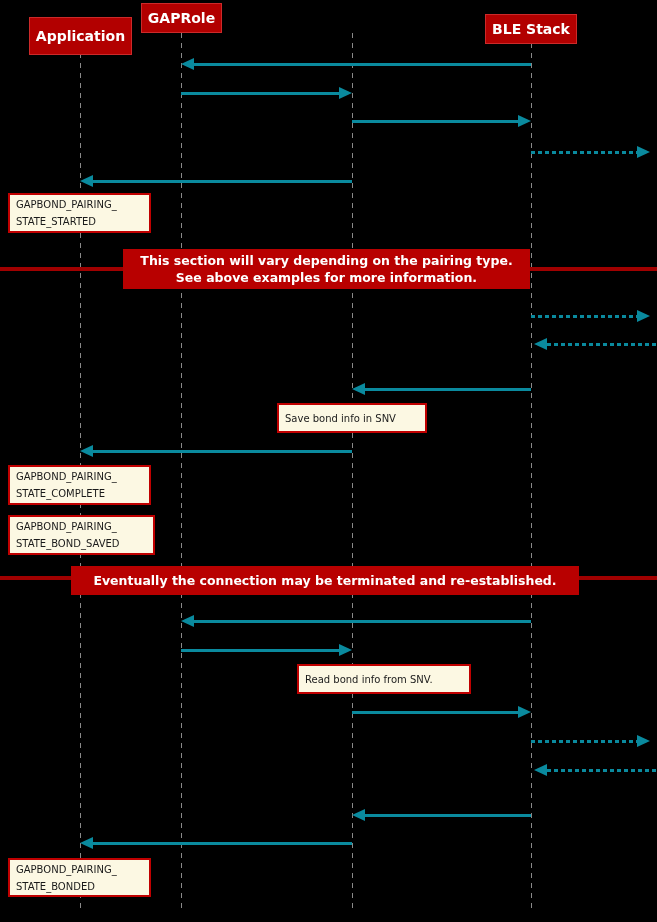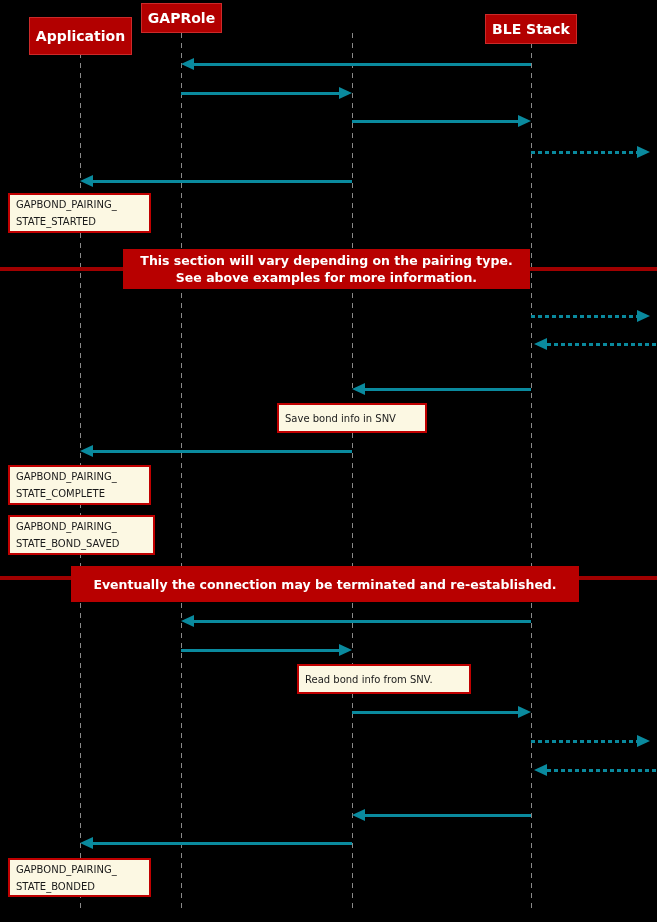--- a/index.html
+++ b/index.html
@@ -125,21 +125,21 @@
       <div class="message">
         <div class="m-line" style="top: 842px; left: 93px; width: 259px;"></div>
         <div class="m-head left" style="top: 837px; left: 80px;"></div>
       </div>
     </div>
   <div class="layer" id="dividers-layer">
       <div class="divider-line" style="top: 267px;"></div>
       <div class="divider-box" style="left: 123px; top: 249px; width: 407px; height: 40px;">This section will vary depending on the pairing type.
 See above examples for more information.</div>
       <div class="divider-line" style="top: 576px;"></div>
-      <div class="divider-box" style="left: 71px; top: 566px; width: 508px; height: 36px;">Eventually the connection may be terminated and re-established.</div>
+      <div class="divider-box" style="left: 71px; top: 566px; width: 508px; height: 29px;">Eventually the connection may be terminated and re-established.</div>
     </div>
   <div class="layer" id="notes-layer">
       <div class="note" style="left: 8px; top: 193px; width: 143px; height: 40px;">GAPBOND_PAIRING_
 STATE_STARTED</div>
       <div class="note" style="left: 277px; top: 403px; width: 150px; height: 22px;">Save bond info in SNV</div>
       <div class="note" style="left: 8px; top: 465px; width: 143px; height: 40px;">GAPBOND_PAIRING_
 STATE_COMPLETE</div>
       <div class="note" style="left: 8px; top: 515px; width: 147px; height: 40px;">GAPBOND_PAIRING_
 STATE_BOND_SAVED</div>
       <div class="note" style="left: 265px; top: 664px; width: 174px; height: 25px; margin-left: 32px;">Read bond info from SNV.</div>

